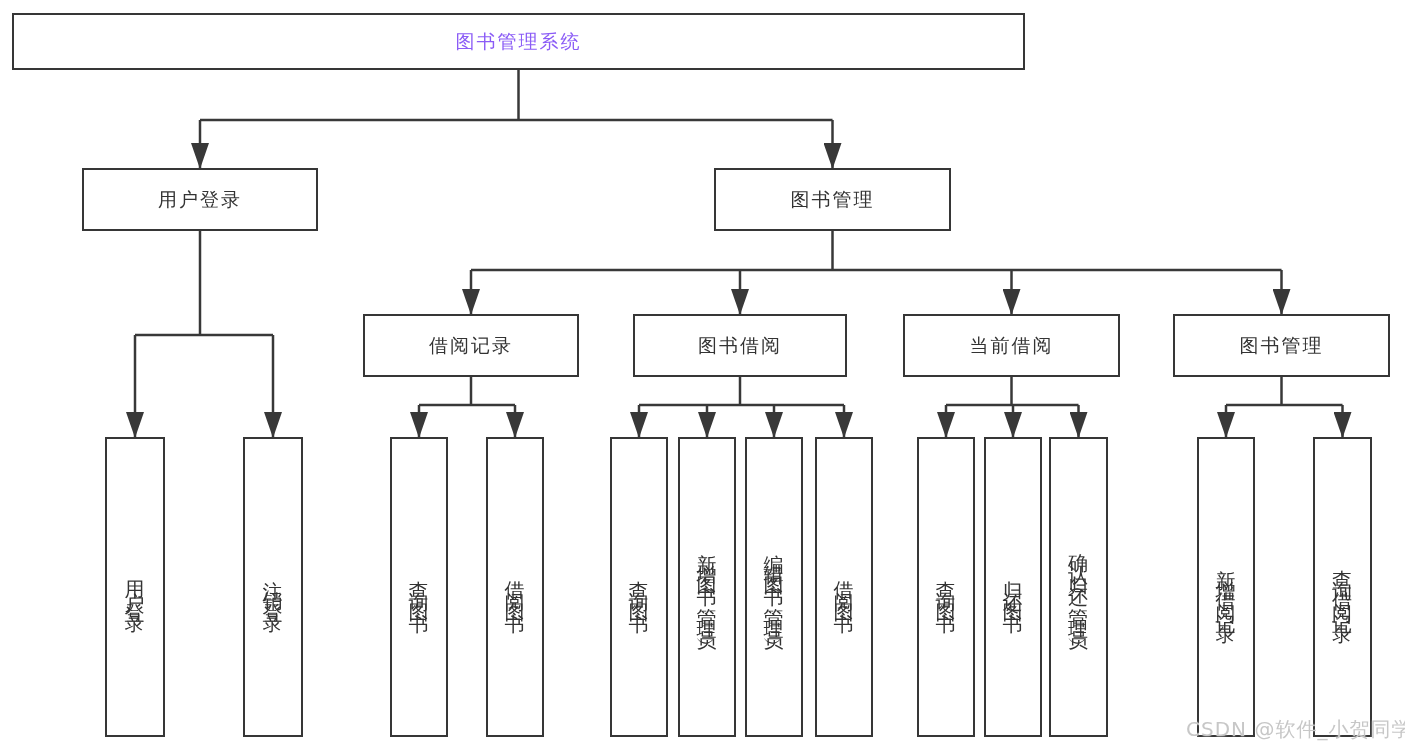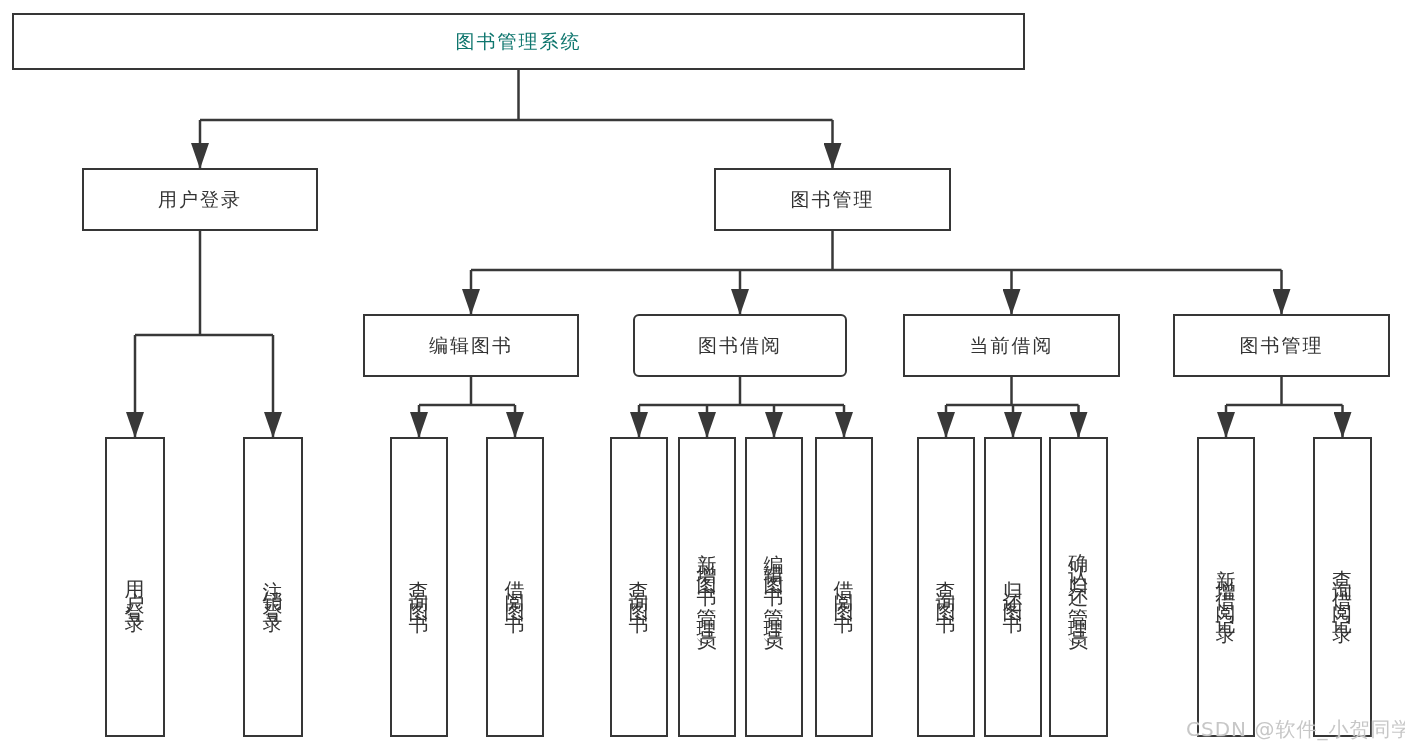--- a/index.html
+++ b/index.html
@@ -100,32 +100,32 @@
         <line x1="1078.5" y1="405" x2="1078.5" y2="438" marker-end="url(#arrowhead)"></line>
         <line x1="1281.5" y1="377" x2="1281.5" y2="405"></line>
         <line x1="1226" y1="405" x2="1342.5" y2="405"></line>
         <line x1="1226" y1="405" x2="1226" y2="438" marker-end="url(#arrowhead)"></line>
         <line x1="1342.5" y1="405" x2="1342.5" y2="438" marker-end="url(#arrowhead)"></line>
       </g>
   </svg>
 
   <div id="nodes">
       <div class="node" style="left: 12px; top: 13px; width: 1013px; height: 57px; border-color: rgb(54, 54, 54);">
-        <span class="label" style="color: #0f766e;">图书管理系统</span>
+        <span class="label" style="color: #8b5cf6;">图书管理系统</span>
       </div>
       <div class="node" style="left: 82px; top: 168px; width: 236px; height: 63px; border-color: rgb(54, 54, 54);">
         <span class="label" style="color: rgb(51, 51, 51);">用户登录</span>
       </div>
       <div class="node" style="left: 714px; top: 168px; width: 237px; height: 63px; border-color: rgb(54, 54, 54);">
         <span class="label" style="color: rgb(51, 51, 51); text-align: center;">图书管理</span>
       </div>
       <div class="node" style="left: 363px; top: 314px; width: 216px; height: 63px; border-color: rgb(54, 54, 54);">
-        <span class="label" style="color: rgb(51, 51, 51);">编辑图书</span>
+        <span class="label" style="color: rgb(51, 51, 51);">借阅记录</span>
       </div>
-      <div class="node" style="left: 633px; top: 314px; width: 214px; height: 63px; border-color: rgb(54, 54, 54); border-radius: 6px;">
+      <div class="node" style="left: 633px; top: 314px; width: 214px; height: 63px; border-color: rgb(54, 54, 54);">
         <span class="label" style="color: rgb(51, 51, 51);">图书借阅</span>
       </div>
       <div class="node" style="left: 903px; top: 314px; width: 217px; height: 63px; border-color: rgb(54, 54, 54); justify-content: center;">
         <span class="label" style="color: rgb(51, 51, 51);">当前借阅</span>
       </div>
       <div class="node" style="left: 1173px; top: 314px; width: 217px; height: 63px; border-color: rgb(54, 54, 54);">
         <span class="label" style="color: rgb(51, 51, 51);">图书管理</span>
       </div>
       <div class="node vertical" style="left: 105px; top: 437px; width: 60px; height: 300px; border-color: rgb(54, 54, 54);">
         <span class="label" style="color: rgb(51, 51, 51);">用户登录</span>

